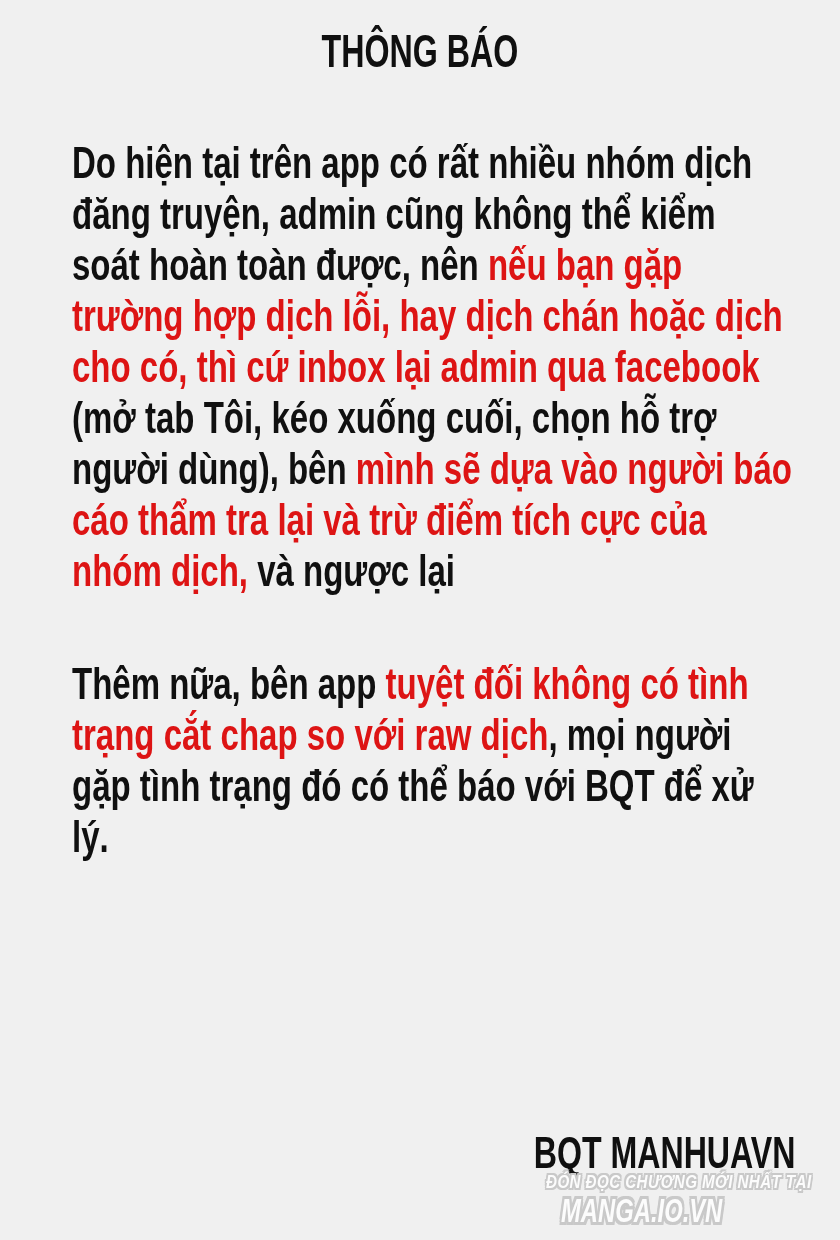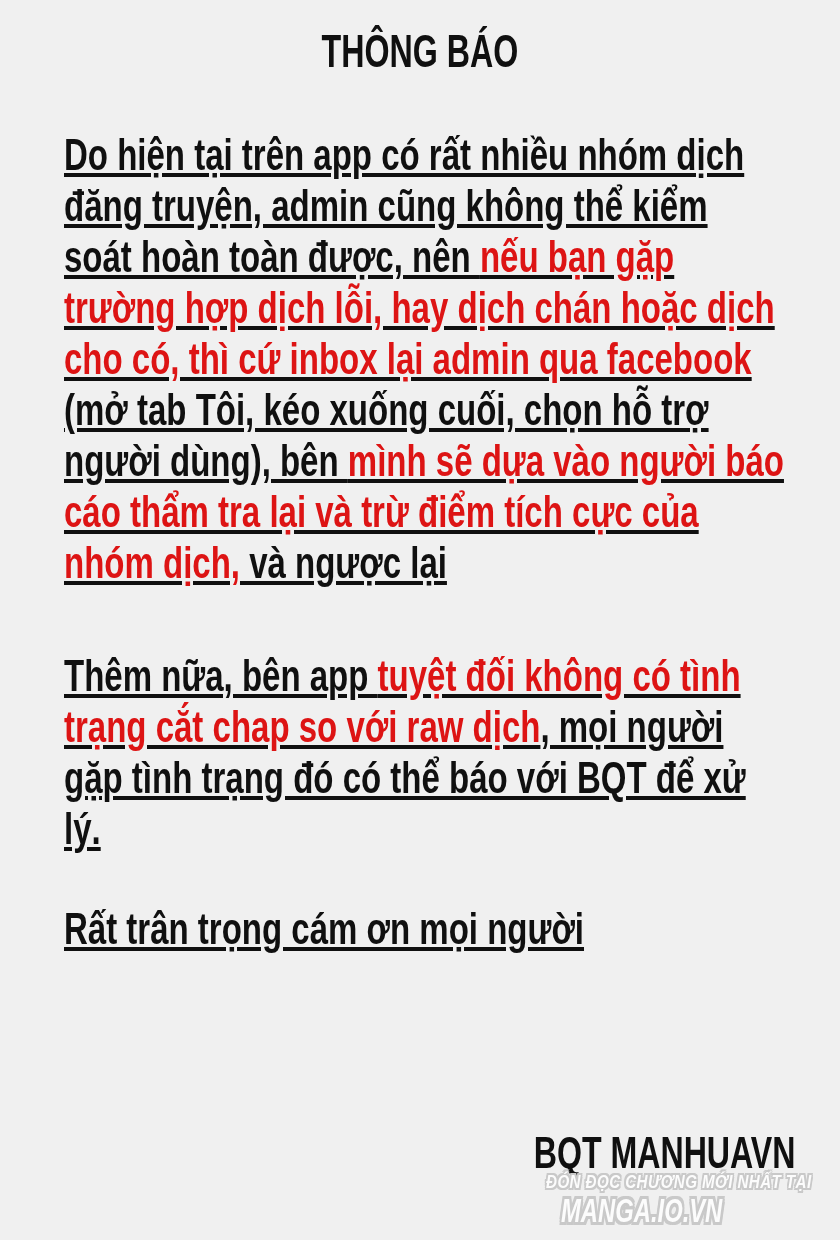--- a/index.html
+++ b/index.html
@@ -27,21 +27,21 @@
     white-space: nowrap;
     transform: scaleX(0.70);
     transform-origin: 50% 50%;
   }
   .notice-body {
     position: absolute;
     left: 56px;
     top: 121px;
     width: 760px;
   }
-  .para { margin: 8px; text-decoration: underline; }
+  .para { margin: 16px; }
   .para-2 { margin-top: 62px; }
   .para-3 { margin-top: 49px; }
   .line {
     height: 51px;
     line-height: 51px;
     font-size: 44px;
     font-weight: bold;
     white-space: nowrap;
     transform: scaleX(0.75);
     transform-origin: 0 50%;
@@ -110,23 +110,20 @@
     <div class="line"><span class="red">nhóm dịch,</span><span> và ngược lại</span></div>
   </div>
 
   <div class="para para-2">
     <div class="line"><span>Thêm nữa, bên app </span><span class="red">tuyệt đối không có tình</span></div>
     <div class="line"><span class="red">trạng cắt chap so với raw dịch</span><span>, mọi người</span></div>
     <div class="line"><span>gặp tình trạng đó có thể báo với BQT để xử</span></div>
     <div class="line"><span>lý.</span></div>
   </div>
 
-  <div class="para para-3">
-    <div class="line"><span>Rất trân trọng cám ơn mọi người</span></div>
-  </div>
 
 </div>
 
 <div class="signature">BQT MANHUAVN</div>
 
 <div class="watermark">
   <div class="watermark-line-1">ĐÓN ĐỌC CHƯƠNG MỚI NHẤT TẠI</div>
   <div class="watermark-line-2">MANGA.IO.VN</div>
 </div>
 

